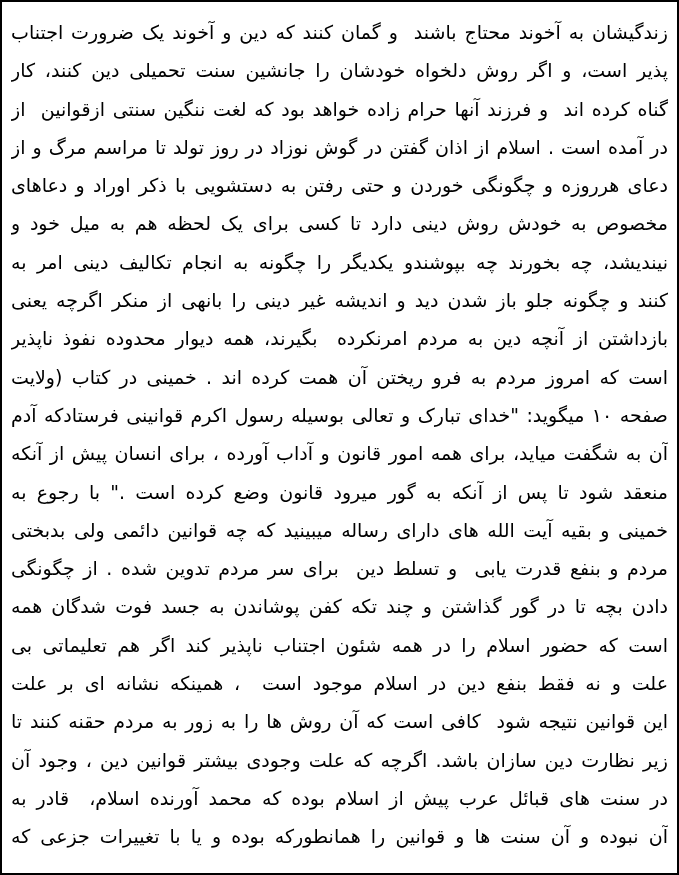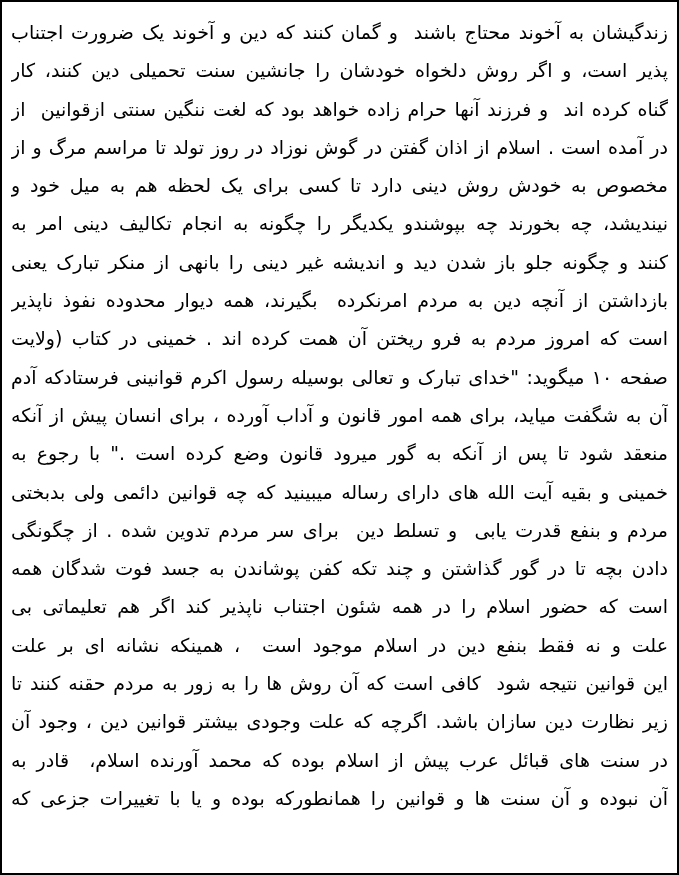--- a/index.html
+++ b/index.html
@@ -33,23 +33,24 @@
   }
 </style>
 </head>
 <body>
 
 <div class="page">
   <div class="text-line">زندگیشان به آخوند محتاج باشند  و گمان کنند که دین و آخوند یک ضرورت اجتناب نا</div>
   <div class="text-line">پذیر است، و اگر روش دلخواه خودشان را جانشین سنت تحمیلی دین کنند، کار حرام و</div>
   <div class="text-line">گناه کرده اند  و فرزند آنها حرام زاده خواهد بود که لغت ننگین سنتی ازقوانین  از مذهب</div>
   <div class="text-line">در آمده است . اسلام از اذان گفتن در گوش نوزاد در روز تولد تا مراسم مرگ و از نماز و</div>
+  <div class="text-line">دعای هرروزه و چگونگی خوردن و حتی رفتن به دستشویی با ذکر اوراد و دعاهای</div>
   <div class="text-line">مخصوص به خودش روش دینی دارد تا کسی برای یک لحظه هم به میل خود و آزادانه</div>
   <div class="text-line">نیندیشد، چه بخورند چه بپوشندو یکدیگر را چگونه به انجام تکالیف دینی امر به معروف</div>
-  <div class="text-line">کنند و چگونه جلو باز شدن دید و اندیشه غیر دینی را بانهی از منکر تبارک یعنی</div>
+  <div class="text-line">کنند و چگونه جلو باز شدن دید و اندیشه غیر دینی را بانهی از منکر اگرچه یعنی</div>
   <div class="text-line">بازداشتن از آنچه دین به مردم امرنکرده  بگیرند، همه دیوار محدوده نفوذ ناپذیر دین سازان</div>
   <div class="text-line">است که امروز مردم به فرو ریختن آن همت کرده اند . خمینی در کتاب (ولایت فقیه ) در</div>
   <div class="text-line">صفحه ۱۰ میگوید: "خدای تبارک و تعالی بوسیله رسول اکرم قوانینی فرستادکه آدم از عظمت</div>
   <div class="text-line">آن به شگفت میاید، برای همه امور قانون و آداب آورده ، برای انسان پیش از آنکه نطفه اش</div>
   <div class="text-line">منعقد شود تا پس از آنکه به گور میرود قانون وضع کرده است ." با رجوع به رساله های</div>
   <div class="text-line">خمینی و بقیه آیت الله های دارای رساله میبینید که چه قوانین دائمی ولی بدبختی زا برای</div>
   <div class="text-line">مردم و بنفع قدرت یابی  و تسلط دین  برای سر مردم تدوین شده . از چگونگی تعلیم</div>
   <div class="text-line">دادن بچه تا در گور گذاشتن و چند تکه کفن پوشاندن به جسد فوت شدگان همه قوانینی</div>
   <div class="text-line">است که حضور اسلام را در همه شئون اجتناب ناپذیر کند اگر هم تعلیماتی بی منطق و بی</div>
   <div class="text-line">علت و نه فقط بنفع دین در اسلام موجود است  ، همینکه نشانه ای بر علت وجودی دین از</div>

